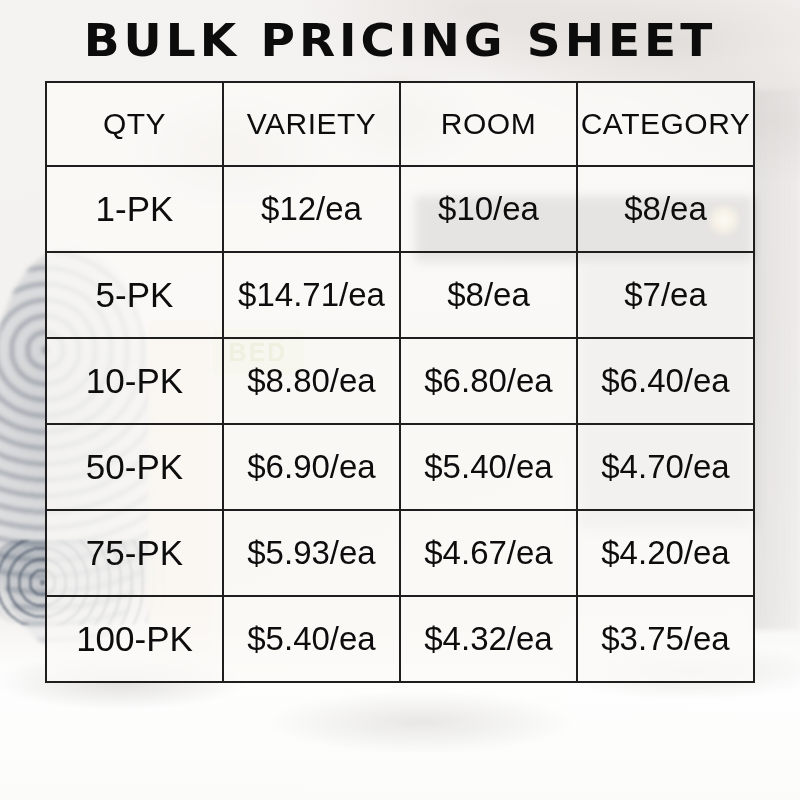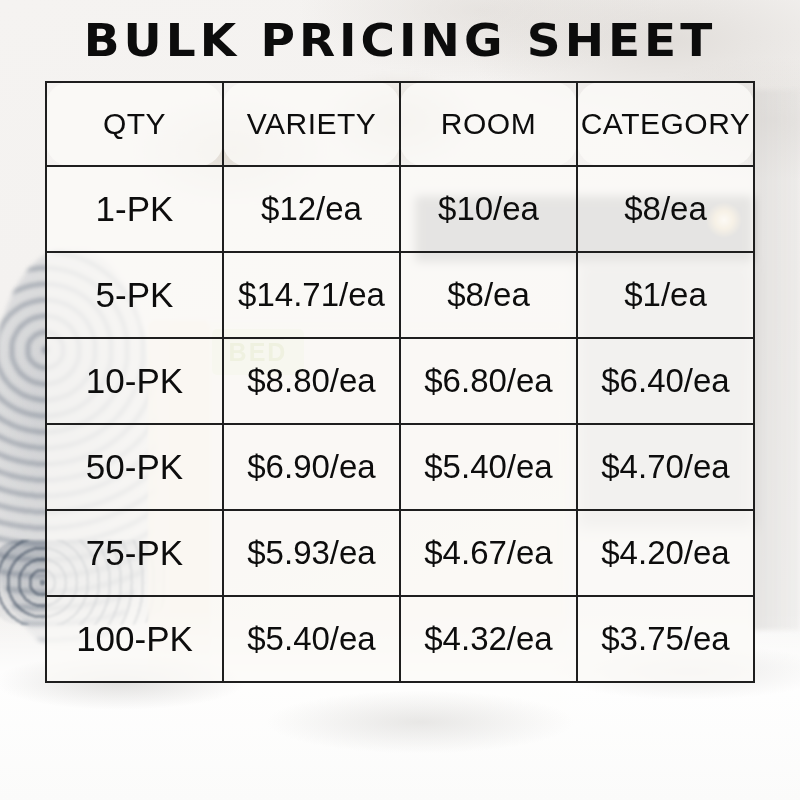--- a/index.html
+++ b/index.html
@@ -103,21 +103,21 @@
     position:absolute; left:45px; top:81px; width:710px;
     border-collapse:collapse; table-layout:fixed;
   }
   .pricing th, .pricing td {
     border:2px solid #1e1e1e;
     background:rgba(251,250,248,.8);
     text-align:center; vertical-align:middle;
     font-weight:400; color:#0d0d0d;
     overflow:hidden; white-space:nowrap;
   }
-  .pricing th { height:84px; font-size:30px; letter-spacing:.5px;border-radius:24px; }
+  .pricing th { height:84px; font-size:30px; letter-spacing:.5px; }
   .pricing td { height:86px; font-size:33px;margin-top:8px; }
   .pricing td.qty { font-size:35px; }
 </style>
 </head>
 <body>
 
 <div class="page">
 
   <div class="backdrop">
     <div class="bg-curtain"></div>
@@ -152,21 +152,21 @@
       <tr>
         <td class="qty">1-PK</td>
         <td>$12/ea</td>
         <td>$10/ea</td>
         <td>$8/ea</td>
       </tr>
       <tr>
         <td class="qty">5-PK</td>
         <td>$14.71/ea</td>
         <td>$8/ea</td>
-        <td>$1/ea</td>
+        <td>$7/ea</td>
       </tr>
       <tr>
         <td class="qty">10-PK</td>
         <td>$8.80/ea</td>
         <td>$6.80/ea</td>
         <td>$6.40/ea</td>
       </tr>
       <tr>
         <td class="qty">50-PK</td>
         <td>$6.90/ea</td>

